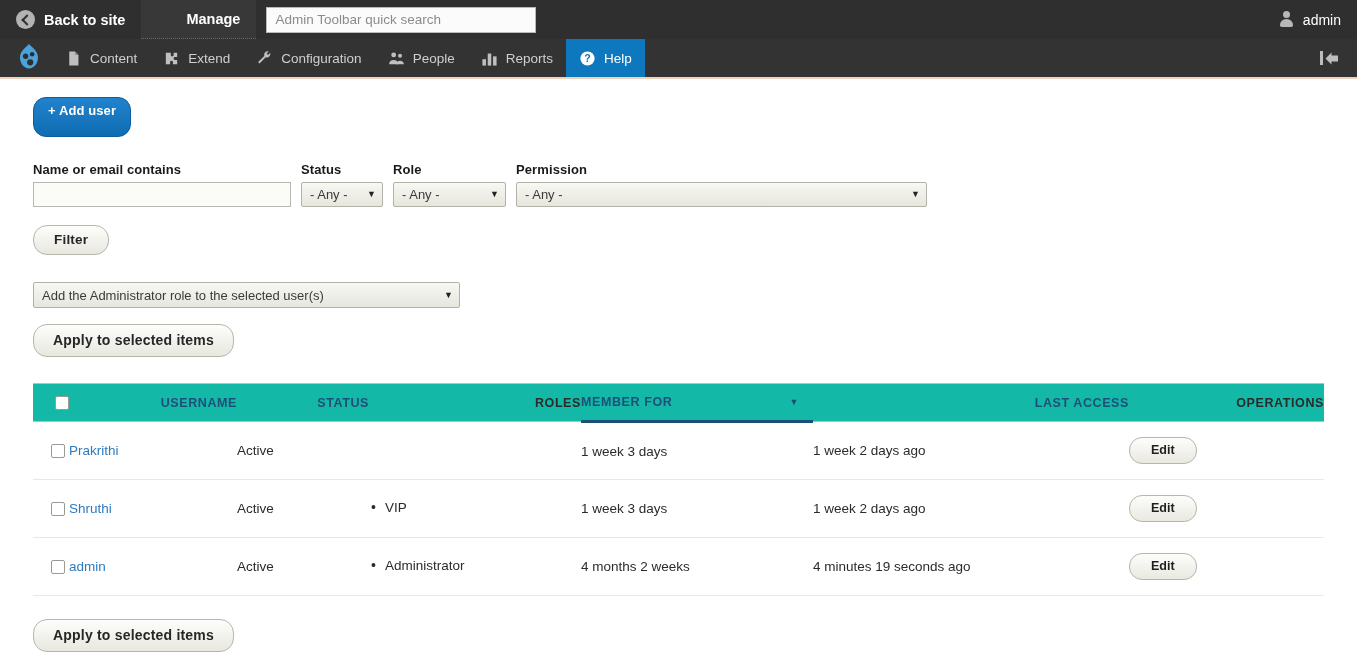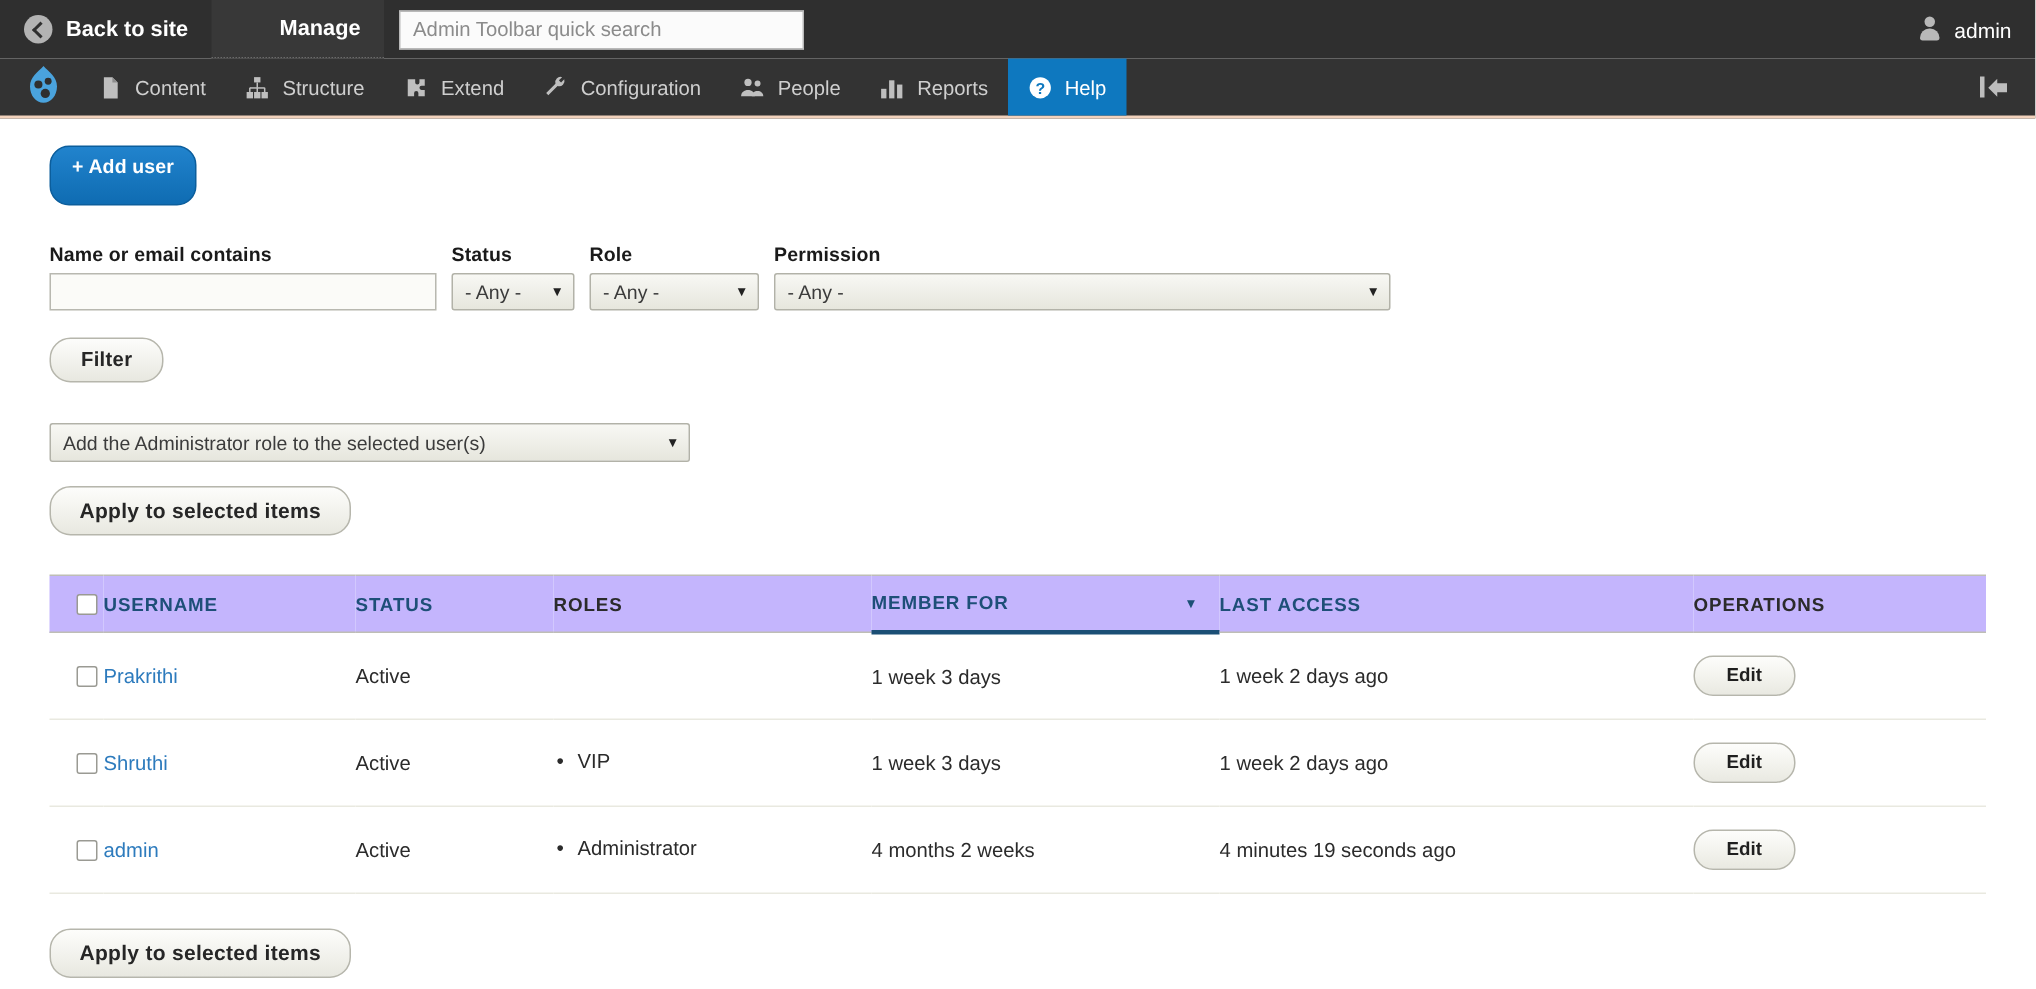--- a/index.html
+++ b/index.html
@@ -181,24 +181,24 @@
   #apply-top { margin-top: 16px; padding: 7px 19px 8px; font-size: 14px; }
 
   
   #users-table {
     margin-top: 26px;
     width: 1291px;
     border-collapse: collapse;
     font-size: 13.5px;
   }
   #users-table thead th {
-    background: #c4b5fd;
+    background: #14b8a6;
     border-top: 1px solid #bebeb5;
     border-bottom: 1px solid #bebeb5;
-    text-align: left;
+    text-align: right;
     font-size: 12.5px;
     font-weight: bold;
     letter-spacing: .6px;
     color: #1e4f78;
     padding: 11px 0 11px 0;
     vertical-align: middle;
     height: 37px;
   }
   #users-table thead th.plain { color: #2b2b2b; }
   #users-table thead th.sorted {
@@ -314,38 +314,20 @@
   <div class="menu-item">
     <span class="mi-icon">
       <svg width="17" height="17" viewBox="0 0 24 24">
           <path fill="#bfbfbf" d="M6 2h8l5 5v15H6z"></path>
           <path fill="#8d8d8d" d="M14 2l5 5h-5z"></path>
         </svg>
     </span>
     <span>Content</span>
   </div>
 
-  <div class="menu-item">
-    <span class="mi-icon">
-      <svg width="17" height="17" viewBox="0 0 24 24">
-          <g fill="#bfbfbf">
-            <rect x="9" y="2" width="6" height="5"></rect>
-            <rect x="2" y="16" width="6" height="6"></rect>
-            <rect x="9" y="16" width="6" height="6"></rect>
-            <rect x="16" y="16" width="6" height="6"></rect>
-            <rect x="11.3" y="7" width="1.4" height="5"></rect>
-            <rect x="5" y="11.5" width="14" height="1.4"></rect>
-            <rect x="4.3" y="12" width="1.4" height="4"></rect>
-            <rect x="11.3" y="12" width="1.4" height="4"></rect>
-            <rect x="18.3" y="12" width="1.4" height="4"></rect>
-          </g>
-        </svg>
-    </span>
-    <span>Structure</span>
-  </div>
 
 
   <div class="menu-item">
     <span class="mi-icon">
       <svg width="17" height="17" viewBox="0 0 24 24">
           <path fill="#bfbfbf" d="M4 4h7v3a2 2 0 104 0V4h5v6h-3a2 2 0 100 4h3v6h-6v-3a2 2 0 10-4 0v3H4z"></path>
         </svg>
     </span>
     <span>Extend</span>
   </div>

